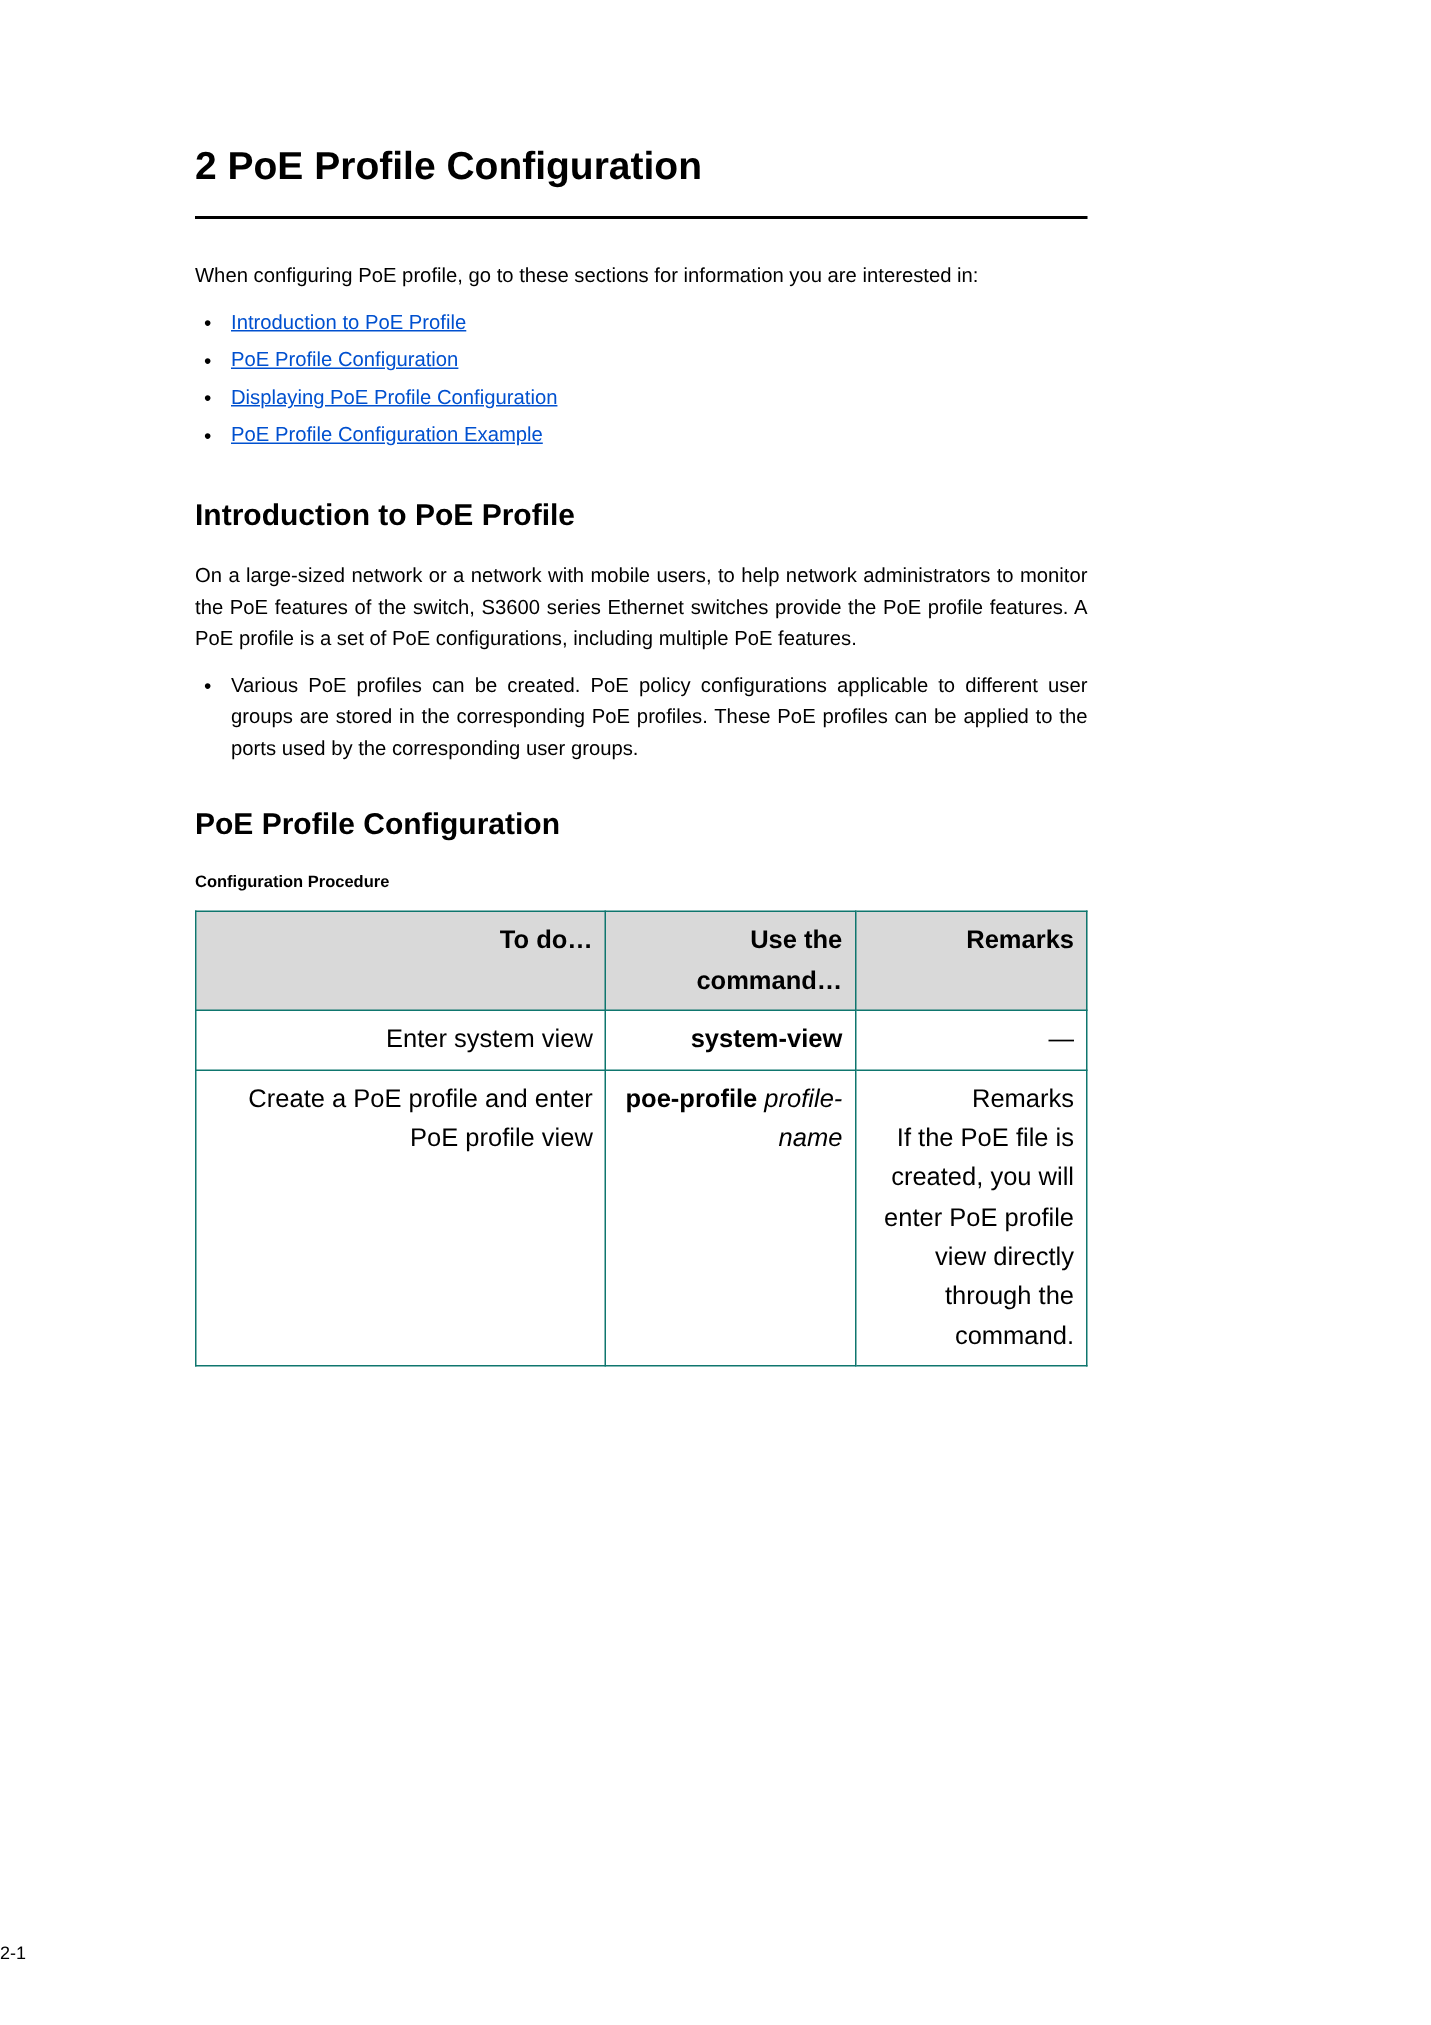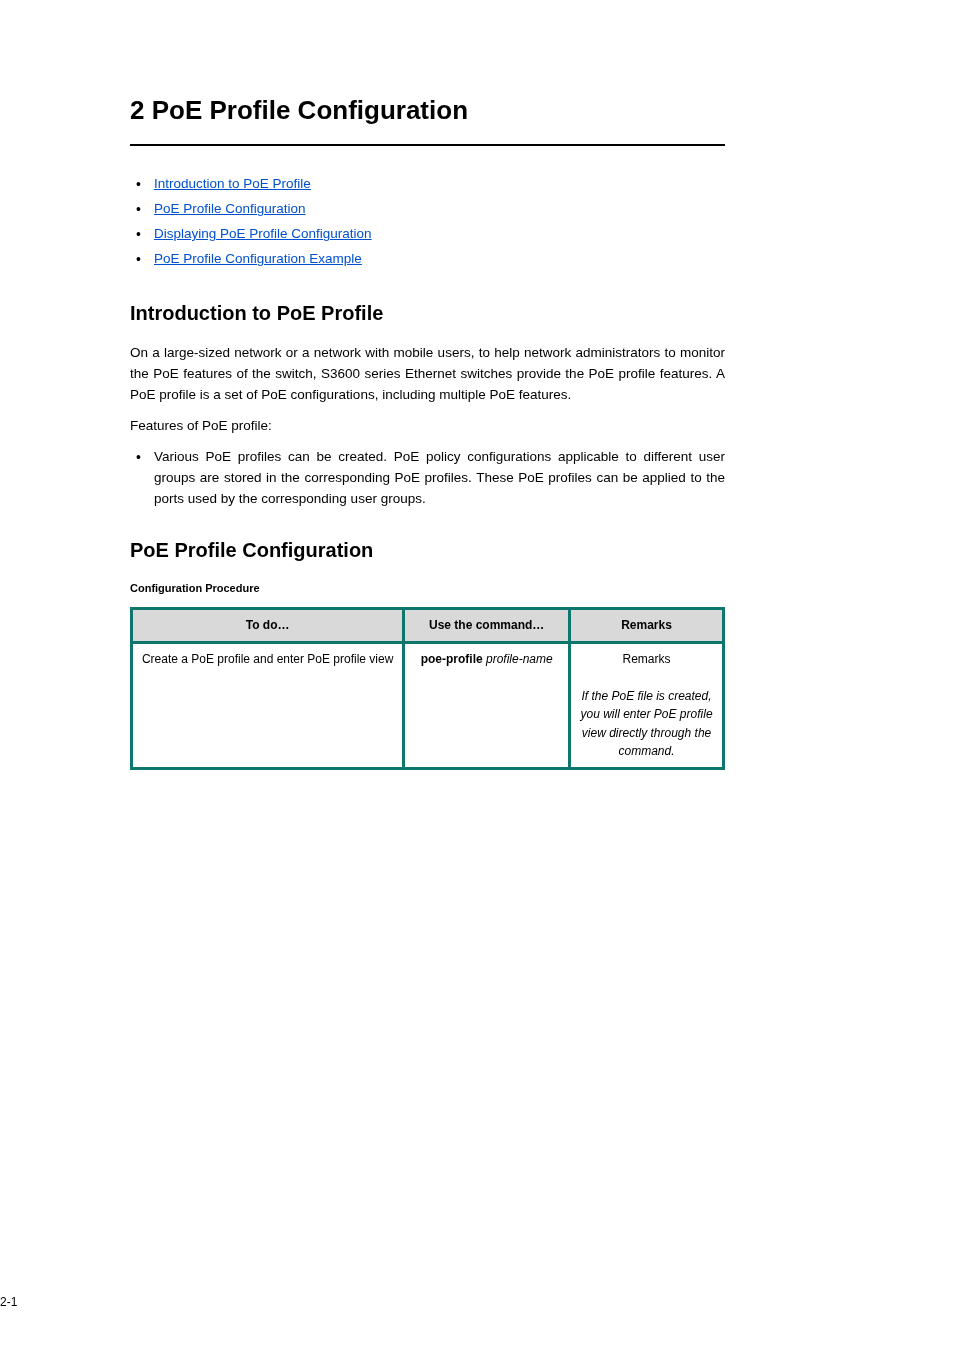--- a/index.html
+++ b/index.html
@@ -84,25 +84,25 @@
     top: 0;
     font-size: 14px;
     color: #000;
   }
   table.cfg {
     border-collapse: collapse;
     width: 100%;
     margin-top: 4px;
   }
   table.cfg th, table.cfg td {
-    border: 3px solid #0f766e;
+    border: 1px solid #0f766e;
     padding: 6px 8px;
-    font-size: 12px;
+    font-size: 17px;
     vertical-align: top;
-    text-align: center;
+    text-align: right;
   }
   table.cfg thead th {
     background: #d9d9d9;
     font-weight: bold;
   }
   td.col-todo { width: 46%; }
   td.col-cmd  { width: 28%; font-weight: bold; }
   td.col-rem  { width: 26%; }
   .em { font-style: italic; font-weight: normal; }
   .footer {
@@ -114,54 +114,59 @@
     font-size: 12px;
   }
 </style>
 </head>
 <body>
 
 <div class="page">
   <h1 class="chapter">2 PoE Profile Configuration</h1>
   <hr class="rule">
 
+  <p class="intro">When configuring PoE profile, go to these sections for information you are interested in:</p>
 
   <ul class="links">
     <li><a class="link">Introduction to PoE Profile</a></li>
     <li><a class="link">PoE Profile Configuration</a></li>
     <li><a class="link">Displaying PoE Profile Configuration</a></li>
     <li><a class="link">PoE Profile Configuration Example</a></li>
   </ul>
 
   <h2 class="section">Introduction to PoE Profile</h2>
   <p class="justified">On a large-sized network or a network with mobile users, to help network administrators to monitor the PoE features of the switch, S3600 series Ethernet switches provide the PoE profile features. A PoE profile is a set of PoE configurations, including multiple PoE features.</p>
-  <p>Features of PoE profile:</p>
   <ul class="bullets">
     <li>Various PoE profiles can be created. PoE policy configurations applicable to different user groups are stored in the corresponding PoE profiles. These PoE profiles can be applied to the ports used by the corresponding user groups.</li>
   </ul>
 
   <h2 class="section">PoE Profile Configuration</h2>
   <h3 class="subsection">Configuration Procedure</h3>
 
   <table class="cfg">
     <thead>
       <tr>
         <th>To do…</th>
         <th>Use the command…</th>
         <th>Remarks</th>
       </tr>
     </thead>
     <tbody>
       <tr>
+        <td class="col-todo">Enter system view</td>
+        <td class="col-cmd">system-view</td>
+        <td class="col-rem">—</td>
+      </tr>
+      <tr>
         <td class="col-todo">Create a PoE profile and enter PoE profile view</td>
         <td class="col-cmd">
           <span>poe-profile </span><span class="em">profile-name</span>
         </td>
         <td class="col-rem">
           <div>Remarks</div>
-          <div style="margin-top:18px;font-style:italic;">If the PoE file is created, you will enter PoE profile view directly through the command.</div>
+          <div style="margin-top:0;">If the PoE file is created, you will enter PoE profile view directly through the command.</div>
         </td>
       </tr>
     </tbody>
   </table>
 
   <div class="footer">2-1</div>
 </div>
 
 </body></html>

